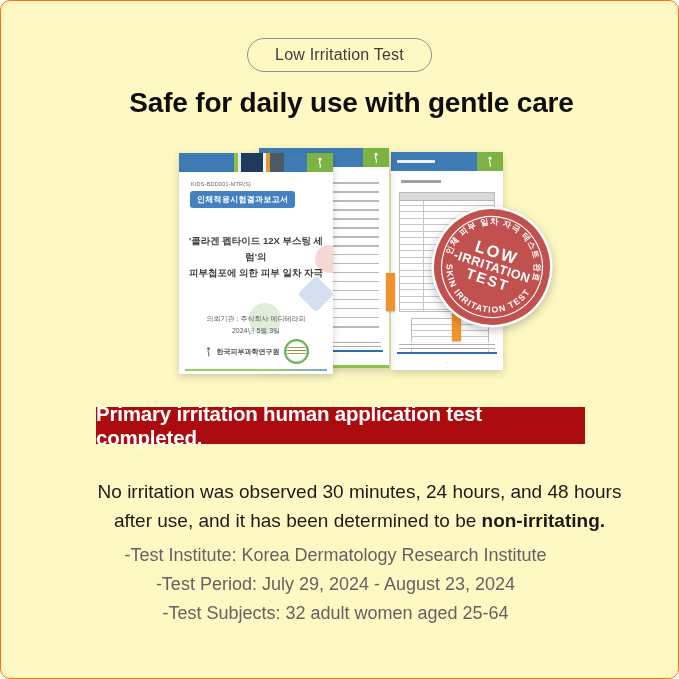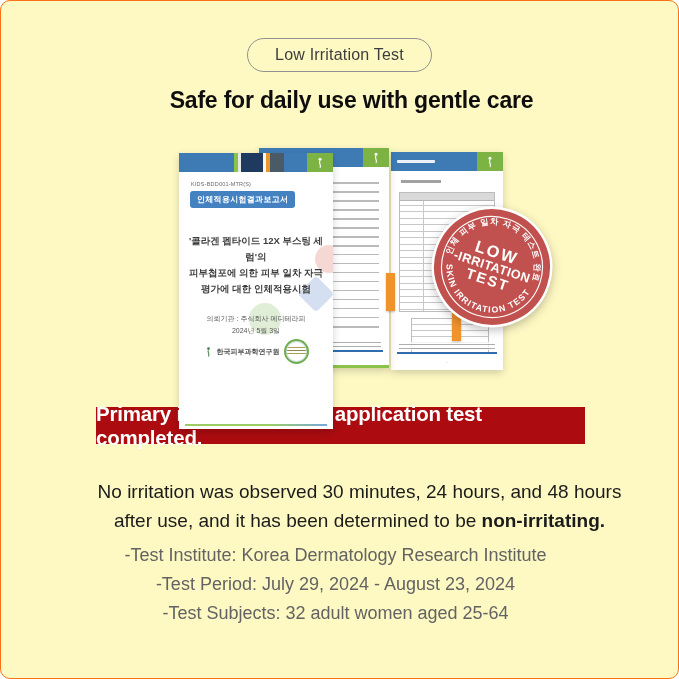--- a/index.html
+++ b/index.html
@@ -5,25 +5,25 @@
   html,body{margin:0;padding:0;background:#fff;font-family:"Liberation Sans",sans-serif;}
   .canvas{position:relative;width:677px;height:677px;background:#fef9c3;border:1px solid #f97316;border-radius:10px;overflow:hidden;}
 
   
   .pill{position:absolute;top:37px;left:0;right:0;display:flex;justify-content:center;}
   .pill span{display:inline-block;border:1.5px solid #919191;border-radius:20px;padding:7px 27px;
     font-size:16px;color:#3d3d3d;background:transparent;letter-spacing:.2px;}
 
   
   .headline{position:absolute;top:86px;left:0;right:0;text-align:center;
-    font-size:23px;font-weight:700;color:#0e0e0e;letter-spacing:-.2px;padding-left:24px;}
+    font-size:28px;font-weight:700;color:#0e0e0e;letter-spacing:-.2px;padding-left:24px;}
 
   
   .page{position:absolute;background:#fff;box-shadow:0 3px 8px rgba(0,0,0,.18);overflow:hidden;}
-  .page1{left:178px;top:152px;width:154px;height:276px;z-index:3;}
+  .page1{left:178px;top:152px;width:154px;height:221px;z-index:3;}
   .page2{left:258px;top:147px;width:130px;height:220px;z-index:2;}
   .page3{left:390px;top:151px;width:112px;height:218px;z-index:1;}
 
   .doc-header{display:flex;height:19px;width:100%;}
   .seg{height:100%;}
   .green-block{background:#7cb342;flex:0 0 26px;display:flex;align-items:center;justify-content:center;}
   .blue-band{background:#3e7bb5;flex:1;display:flex;align-items:center;padding-left:6px;}
   .micro-white-bar{width:38px;height:3px;background:rgba(255,255,255,.9);border-radius:1px;}
 
   
@@ -160,21 +160,20 @@
     <div class="deco deco-pink"></div>
     <div class="deco deco-blue"></div>
     <div class="deco deco-green"></div>
 
     <div class="p1-code">KIDS-BDD001-MTR(S)</div>
     <div class="p1-badge">인체적용시험결과보고서</div>
 
     <div class="p1-title">
       <div>'콜라겐 펩타이드 12X 부스팅 세럼'의</div>
       <div>피부첩포에 의한 피부 일차 자극</div>
-      <div>평가에 대한 인체적용시험</div>
     </div>
 
     <div class="p1-client">
       <div>의뢰기관 : 주식회사 메디테라피</div>
       <div>2024년 5월 3일</div>
     </div>
 
     <div class="p1-logo-row">
       <svg width="9" height="12" viewBox="0 0 10 12">
         <circle cx="5" cy="2.2" r="1.5" fill="#4a7f4a"></circle>

